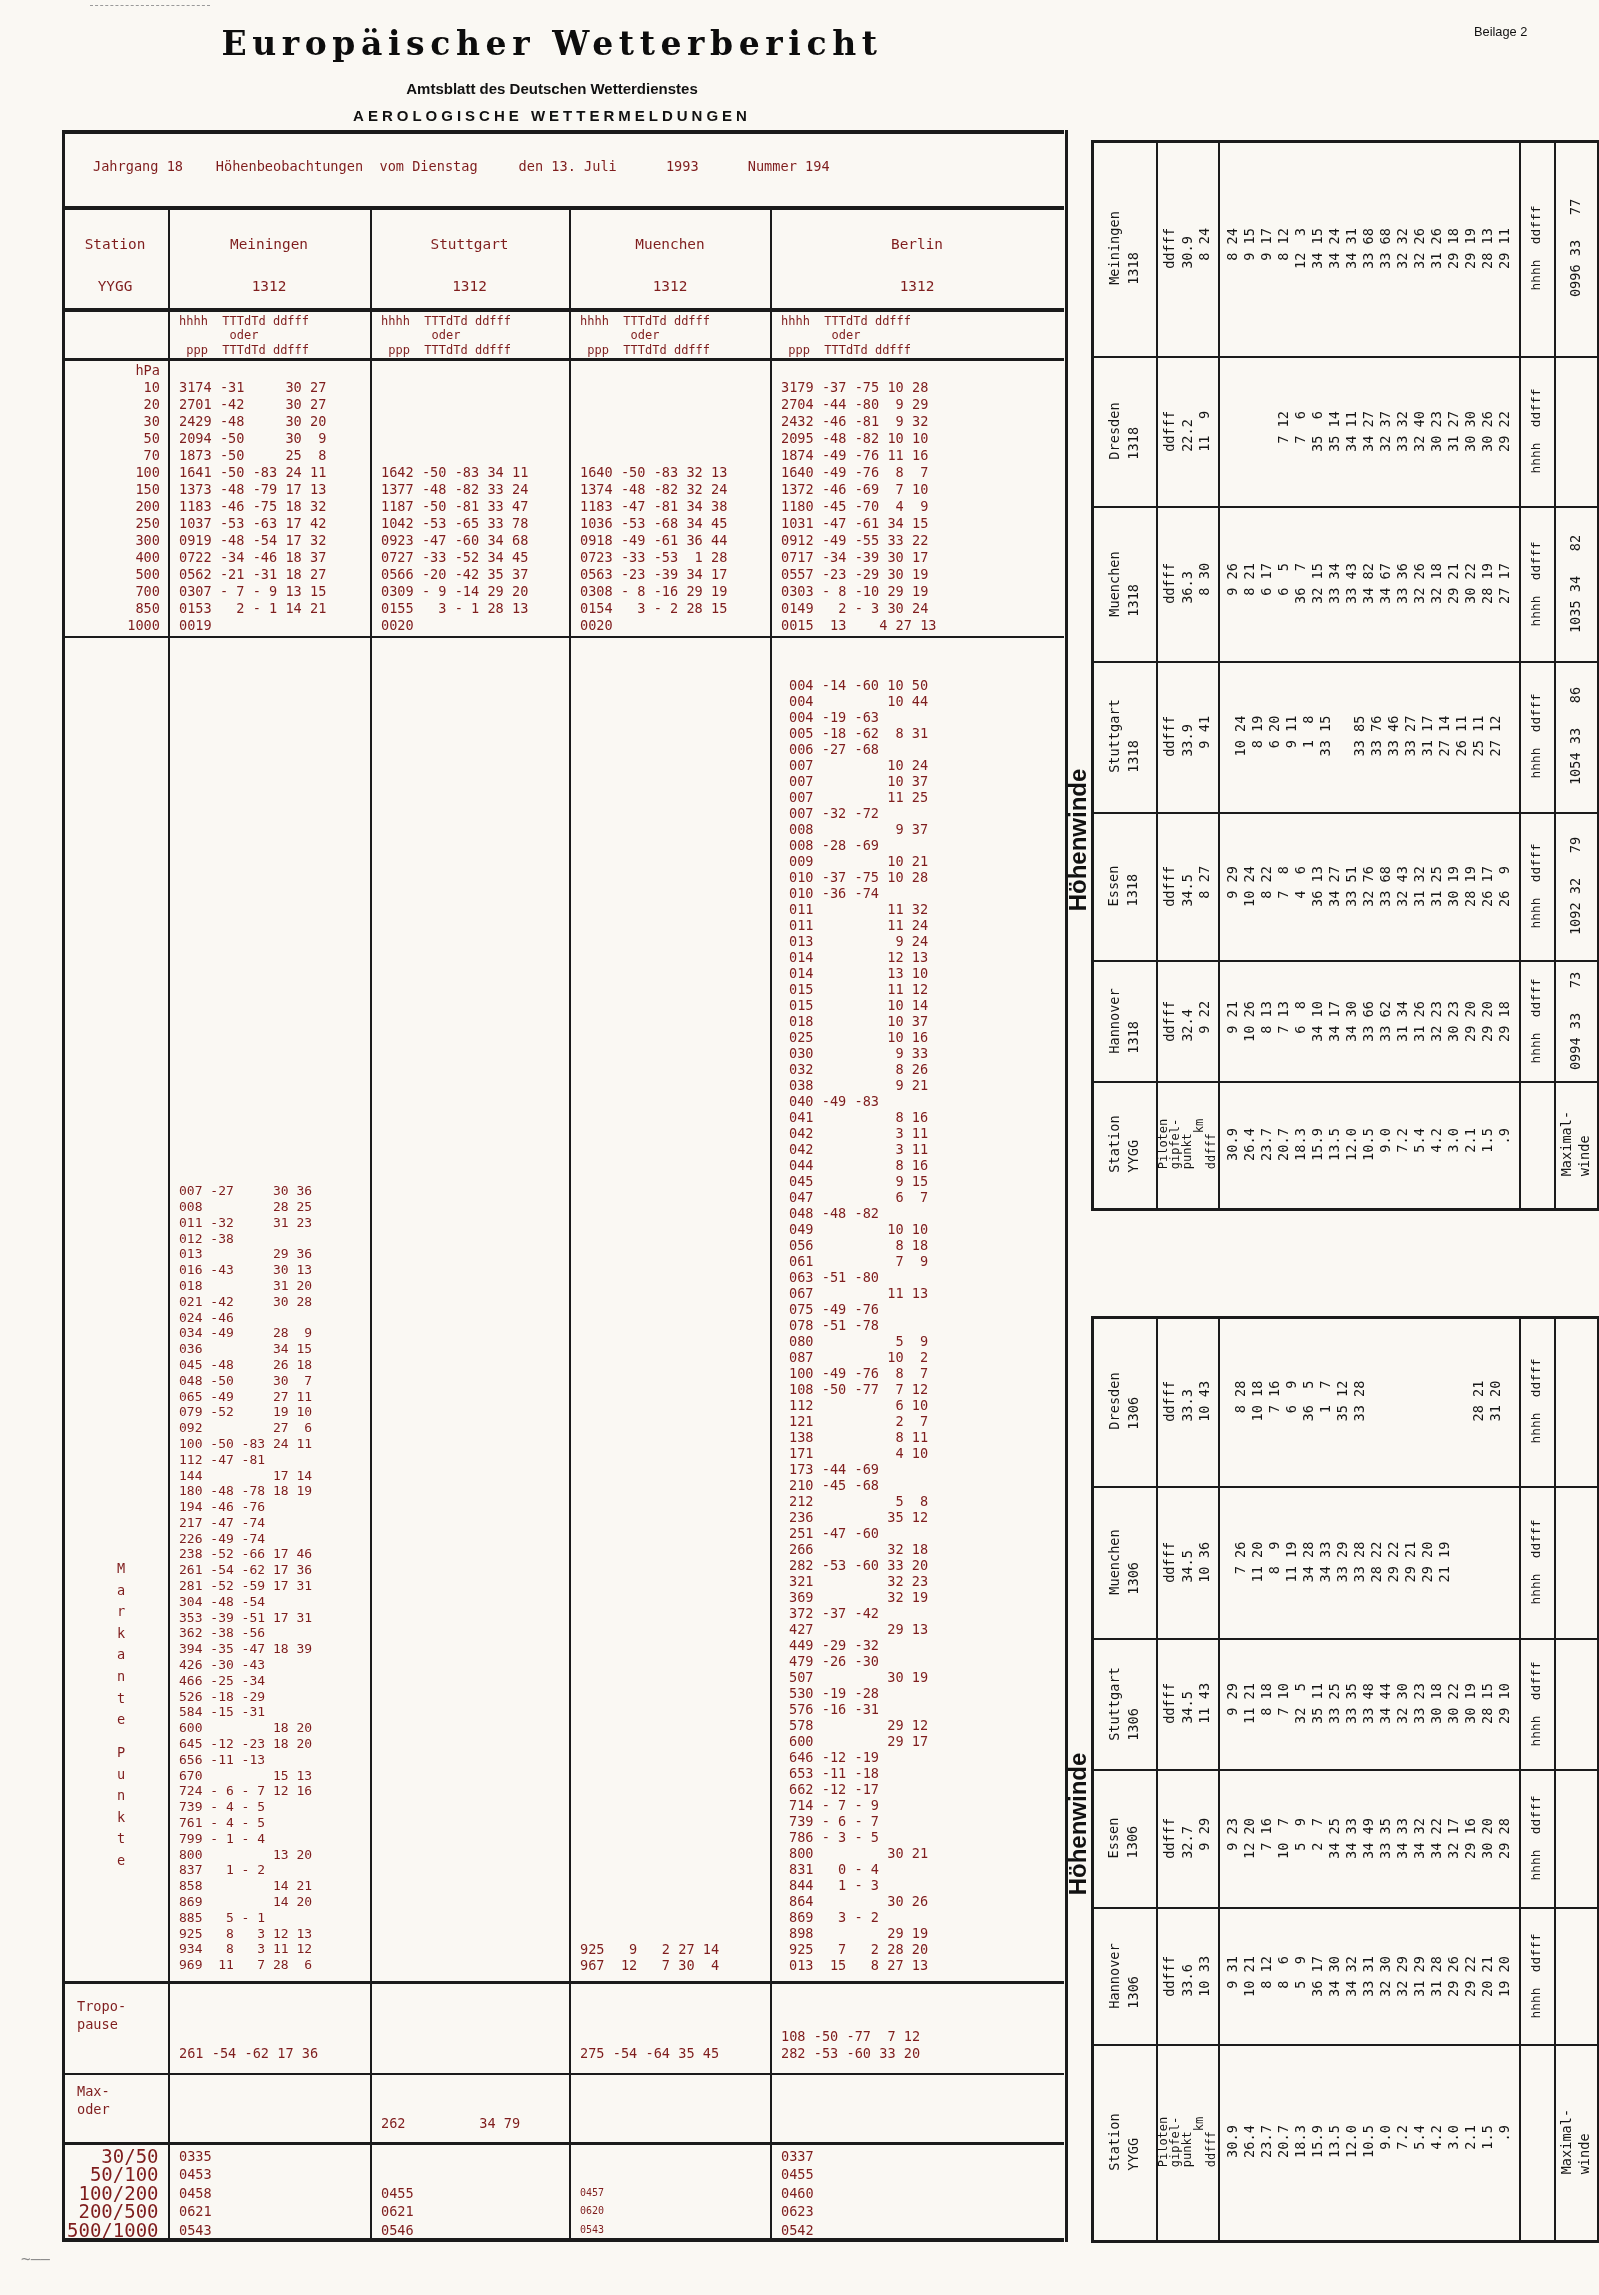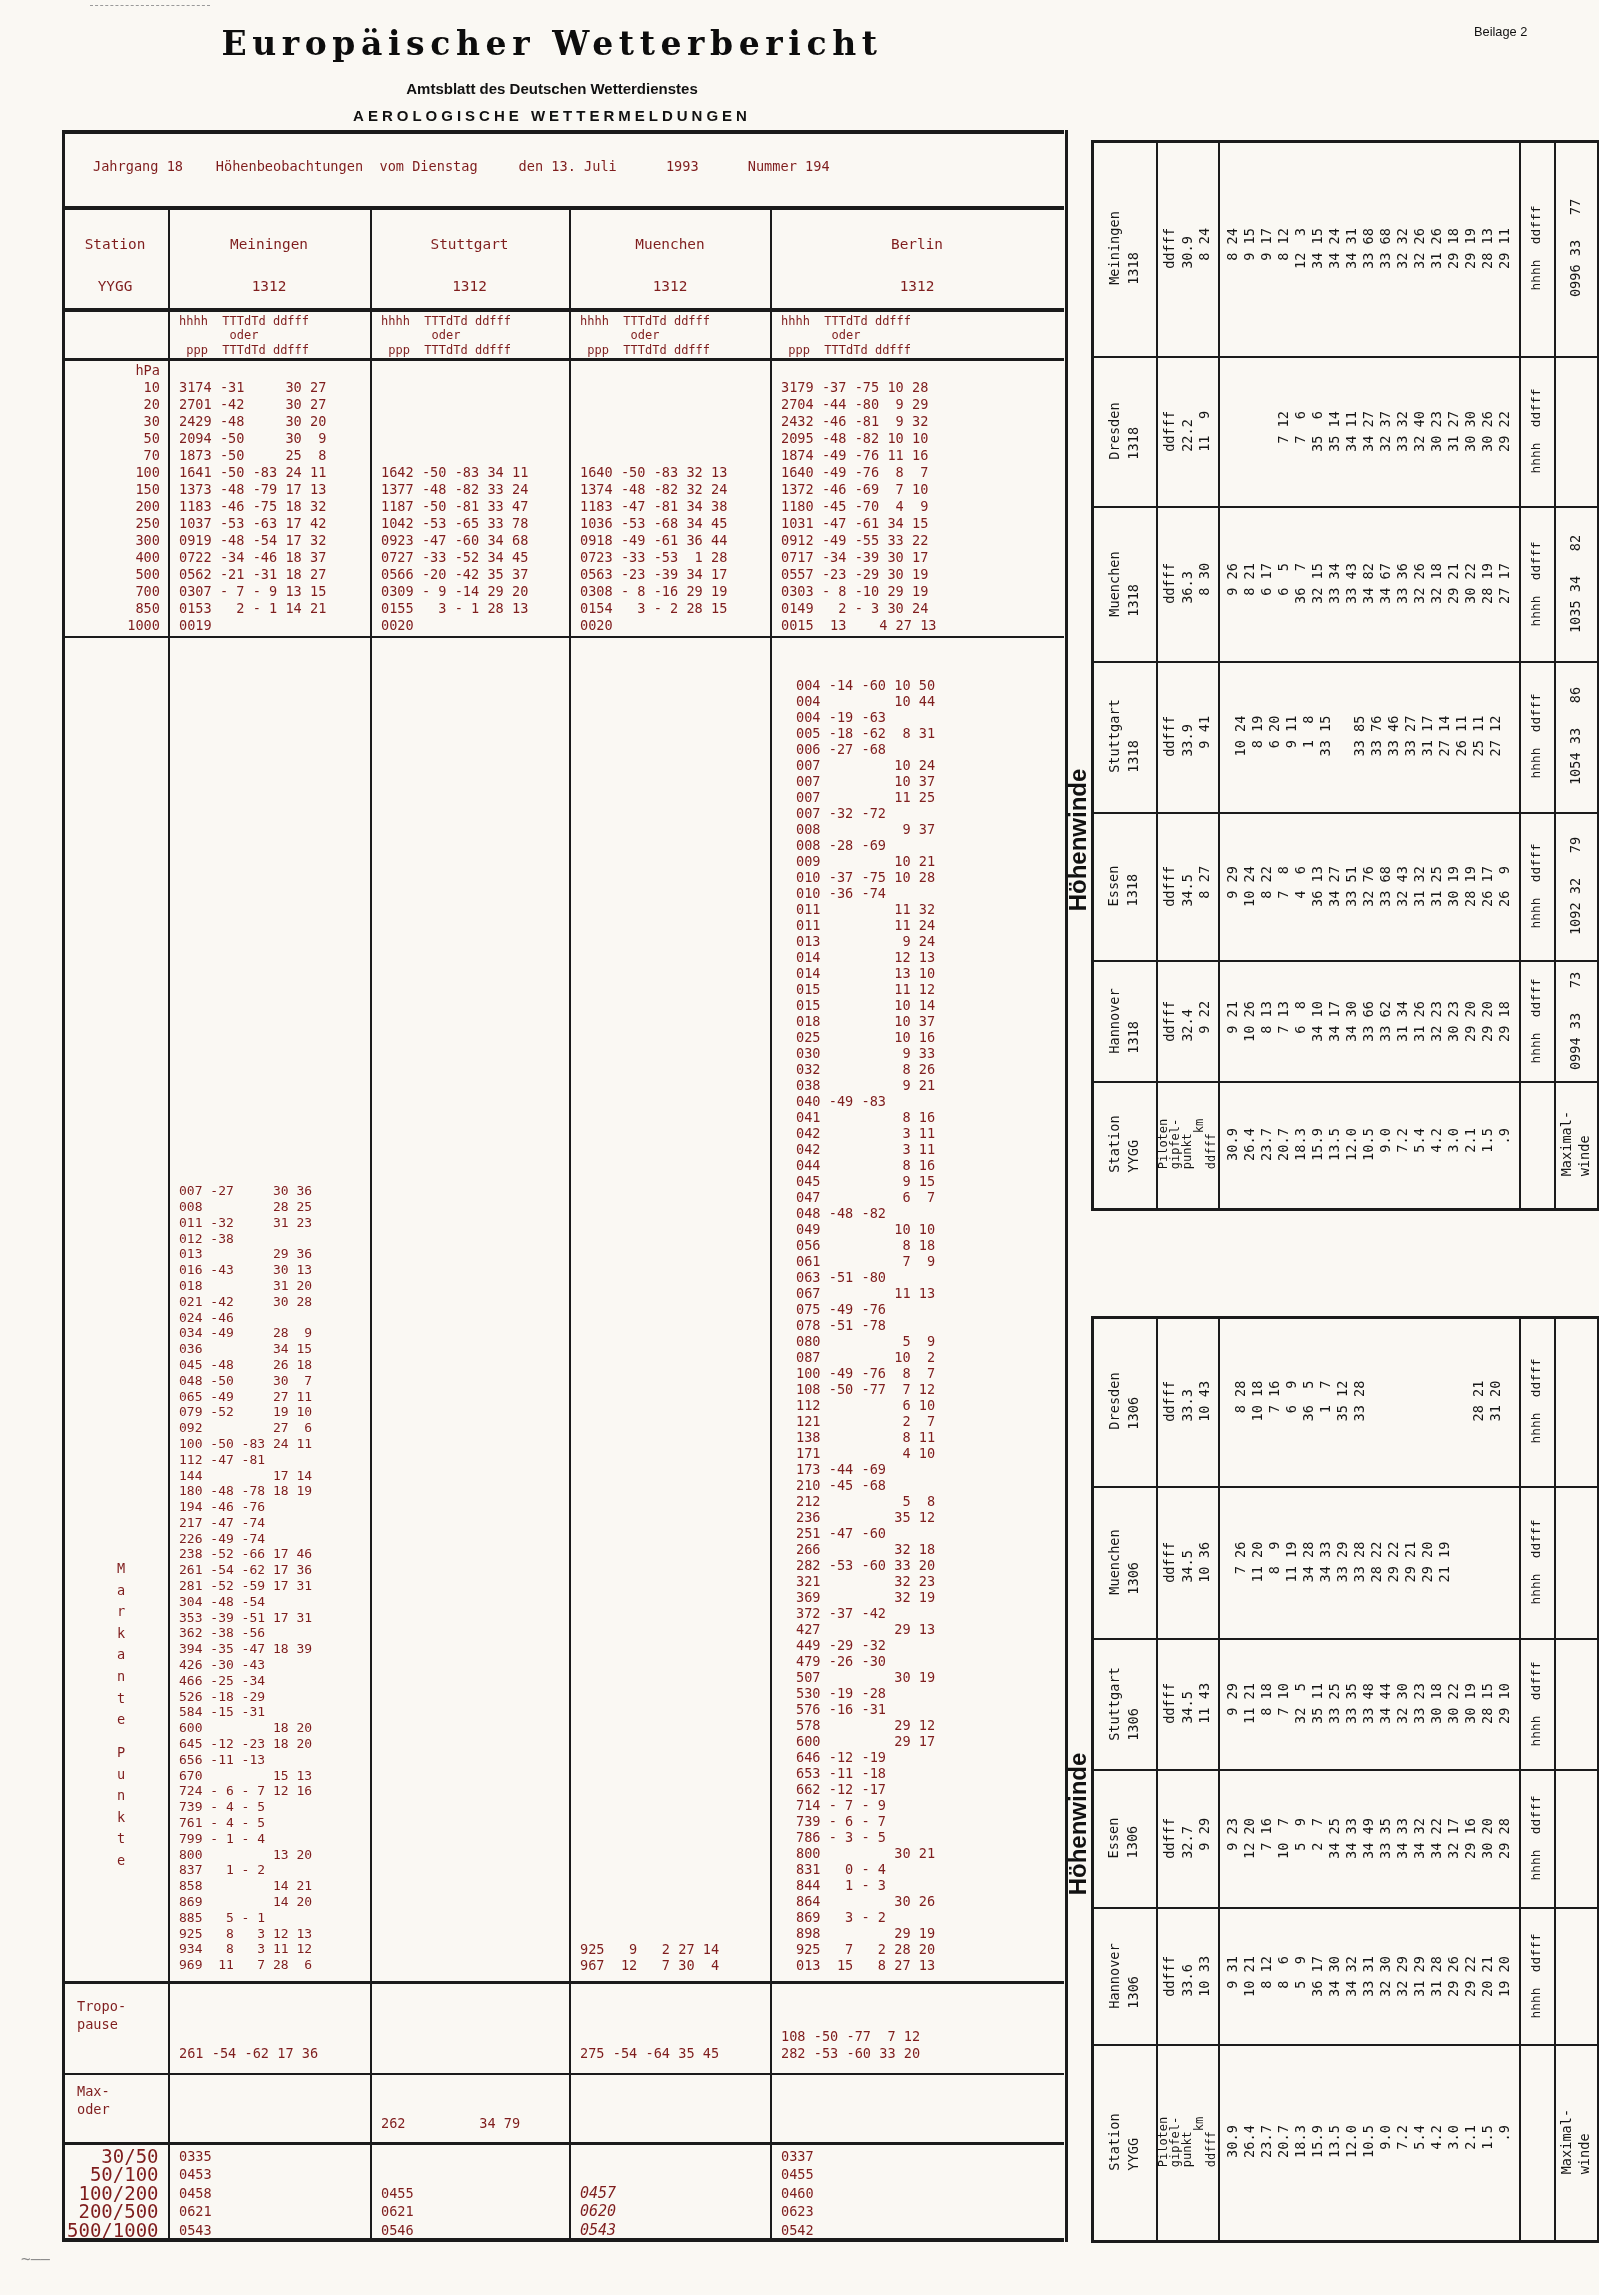--- a/index.html
+++ b/index.html
@@ -175,21 +175,21 @@
 0308 - 8 -16 29 19
 0154   3 - 2 28 15
 0020</div>
     <div class="abs " style="left: 580px; top: 636px; width: 189px; height: 1345px;">
       <div class="mono" style="position: absolute; bottom: 8px; left: 0px; font-size: 13.6px; line-height: 16px;">925   9   2 27 14
 967  12   7 30  4</div>
     </div>
     <div class="abs " style="left: 580px; top: 1981px; width: 189px; height: 92px;">
       <div class="mono" style="position: absolute; bottom: 11.2px; left: 0px; font-size: 13.6px; line-height: 17px;">275 -54 -64 35 45</div>
     </div>
-    <div class="abs mono" style="left: 580px; top: 2147px; font-size: 15px; line-height: 18.4px; font-style: italic;">
+    <div class="abs mono" style="left: 580px; top: 2147px; font-size: 10px; line-height: 18.4px;">
 
 0457
 0620
 0543</div>
     <div class="abs mono" style="left: 770px; top: 236px; width: 294px; text-align: center; font-size: 14.4px;">Berlin</div>
     <div class="abs mono" style="left: 770px; top: 278px; width: 294px; text-align: center; font-size: 14.4px;">1312</div>
     <div class="abs mono" style="left: 781px; top: 314px; font-size: 12px; line-height: 14.4px;">hhhh  TTTdTd ddfff
        oder
  ppp  TTTdTd ddfff</div>
     <div class="abs mono" style="left: 781px; top: 362px; font-size: 13.6px; line-height: 17px; padding-top: 17px;">3179 -37 -75 10 28
@@ -201,21 +201,21 @@
 1372 -46 -69  7 10
 1180 -45 -70  4  9
 1031 -47 -61 34 15
 0912 -49 -55 33 22
 0717 -34 -39 30 17
 0557 -23 -29 30 19
 0303 - 8 -10 29 19
 0149   2 - 3 30 24
 0015  13    4 27 13</div>
     <div class="abs " style="left: 781px; top: 636px; width: 282px; height: 1345px;">
-      <div class="mono" style="position: absolute; bottom: 8px; left: 15px; font-size: 13.6px; line-height: 16px;">004 -14 -60 10 50
+      <div class="mono" style="position: absolute; bottom: 8px; left: 8px; font-size: 13.6px; line-height: 16px;">004 -14 -60 10 50
 004         10 44
 004 -19 -63
 005 -18 -62  8 31
 006 -27 -68
 007         10 24
 007         10 37
 007         11 25
 007 -32 -72
 008          9 37
 008 -28 -69

